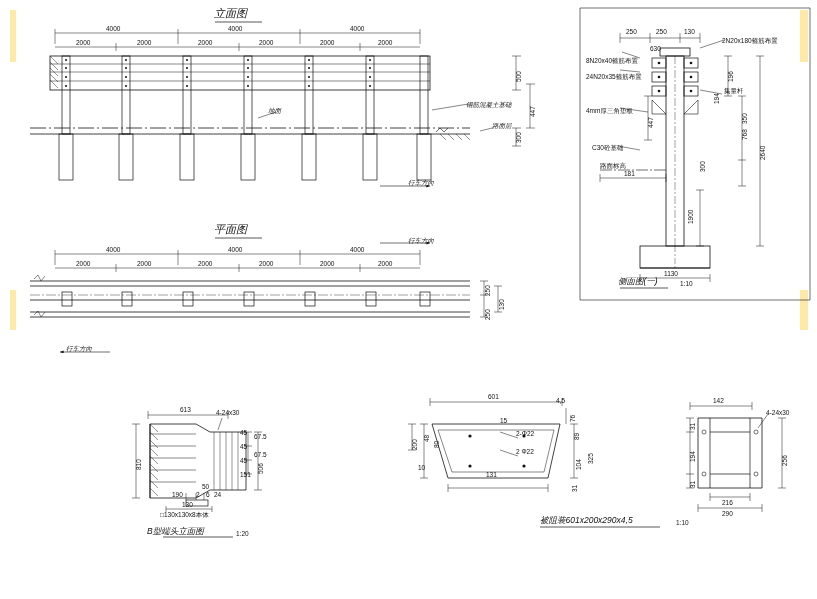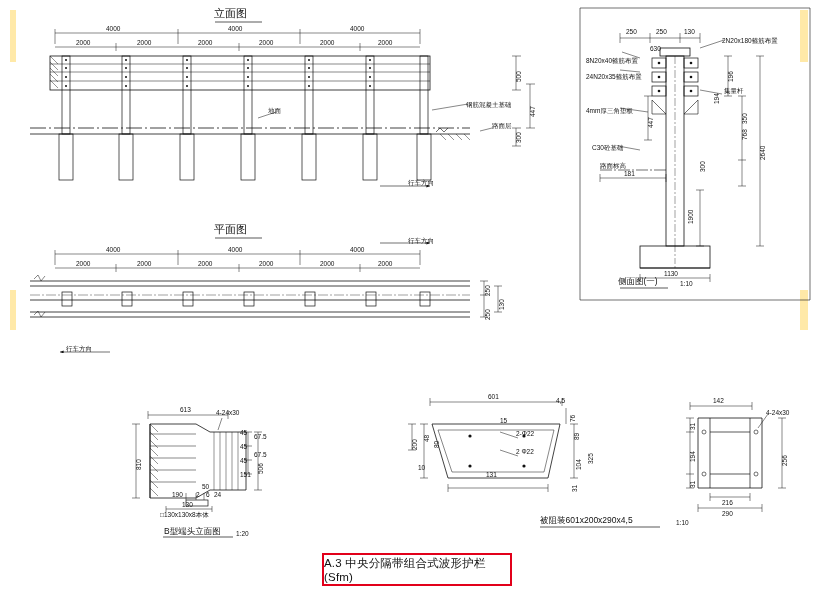--- a/index.html
+++ b/index.html
@@ -7,21 +7,21 @@
     width:817px;height:599px;
     background:#ffffff;
     font-family:"Liberation Sans", sans-serif;
     color:#111;
     position:relative;
     overflow:hidden;
   }
   .sheet{position:absolute;left:0;top:0;width:817px;height:599px;}
   svg.dwg{position:absolute;left:0;top:0;width:817px;height:599px;}
   .lbl{position:absolute;font-size:8px;line-height:9px;white-space:nowrap;color:#111;}
-  .lbl.cn{font-size:8.5px;}
+  .lbl.cn{font-size:8.5px;font-style:italic;}
   .lbl.title{font-size:11px;}
   .lbl.tiny{font-size:6.5px;}
   .rot90{transform-origin:0 0;transform:rotate(-90deg);}
   .titlebox{
     position:absolute;border:2px solid #e2001a;background:#fff;
     display:flex;align-items:center;justify-content:center;
   }
   .titlebox span{font-size:11.5px;color:#111;letter-spacing:.2px;}
   .greentext{position:absolute;color:#12a34a;font-size:12.5px;white-space:nowrap;}
   .hl{position:absolute;background:#ffe9a8;}
@@ -472,21 +472,21 @@
   <div class="lbl tiny rot90" style="left:712px;top:104px;">194</div>
   <div class="lbl tiny rot90" style="left:646px;top:128px;">447</div>
   <div class="lbl tiny rot90" style="left:740px;top:140px;">768</div>
   <div class="lbl tiny rot90" style="left:740px;top:124px;">350</div>
   <div class="lbl tiny rot90" style="left:698px;top:172px;">300</div>
   <div class="lbl tiny rot90" style="left:758px;top:160px;">2640</div>
   <div class="lbl tiny rot90" style="left:686px;top:224px;">1900</div>
   <div class="lbl tiny" style="left:624px;top:169px;">181</div>
   <div class="lbl tiny" style="left:664px;top:269px;">1130</div>
 
-  <div class="lbl cn" style="left:164px;top:527px;">B型端头立面图</div>
+  <div class="lbl cn" style="left:147px;top:527px;">B型端头立面图</div>
   <div class="lbl tiny" style="left:236px;top:529px;">1:20</div>
   <div class="lbl tiny" style="left:180px;top:405px;">613</div>
   <div class="lbl tiny" style="left:216px;top:408px;">4-24x30</div>
   <div class="lbl tiny rot90" style="left:134px;top:470px;">810</div>
   <div class="lbl tiny rot90" style="left:256px;top:474px;">506</div>
   <div class="lbl tiny" style="left:240px;top:428px;">45</div>
   <div class="lbl tiny" style="left:240px;top:442px;">45</div>
   <div class="lbl tiny" style="left:240px;top:456px;">45</div>
   <div class="lbl tiny" style="left:240px;top:470px;">151</div>
   <div class="lbl tiny" style="left:254px;top:432px;">67.5</div>
@@ -519,17 +519,14 @@
 
   <div class="lbl tiny" style="left:713px;top:396px;">142</div>
   <div class="lbl tiny" style="left:766px;top:408px;">4-24x30</div>
   <div class="lbl tiny rot90" style="left:688px;top:430px;">31</div>
   <div class="lbl tiny rot90" style="left:688px;top:462px;">194</div>
   <div class="lbl tiny rot90" style="left:688px;top:488px;">31</div>
   <div class="lbl tiny rot90" style="left:780px;top:466px;">256</div>
   <div class="lbl tiny" style="left:722px;top:498px;">216</div>
   <div class="lbl tiny" style="left:722px;top:509px;">290</div>
 
-  <div class="titlebox" style="left:322px;top:553px;width:186px;height:29px;">
-    <span>A.3 中央分隔带组合式波形护栏(Sfm)</span>
-  </div>
 
 </div>
 
 </body></html>

